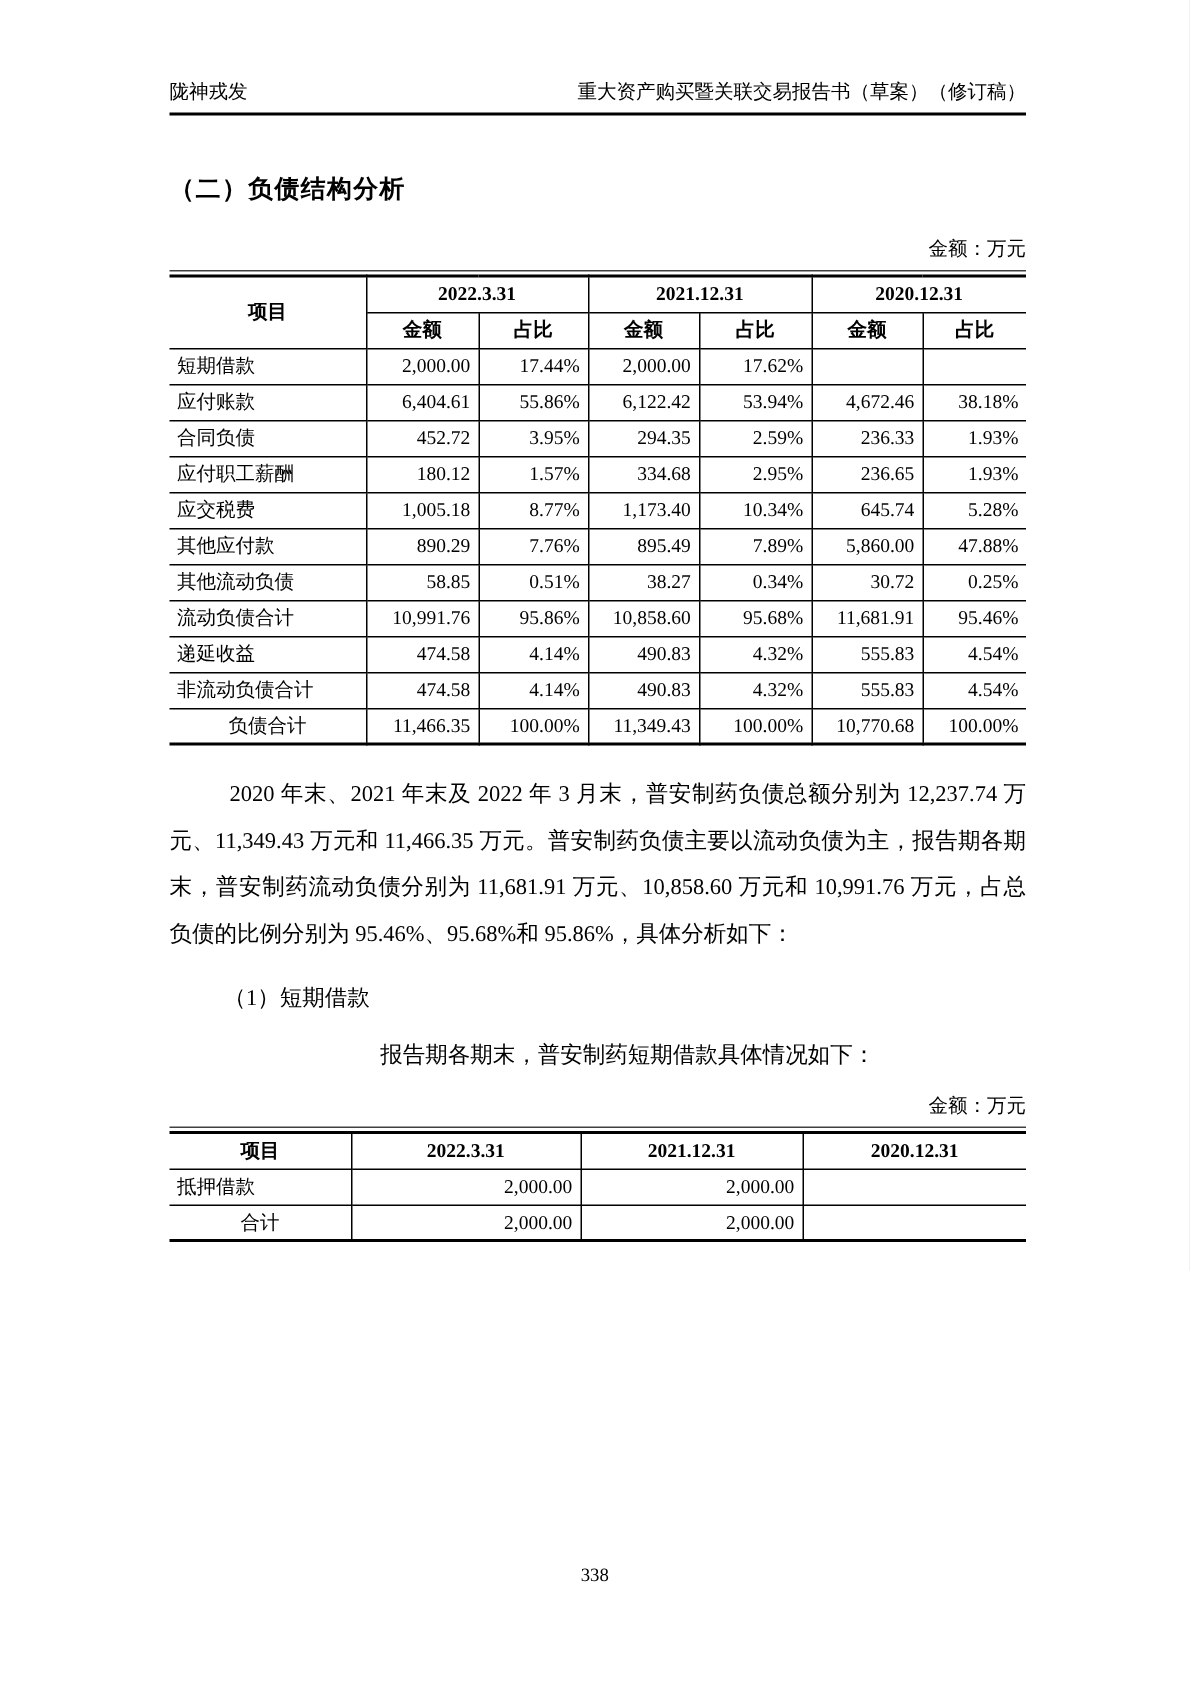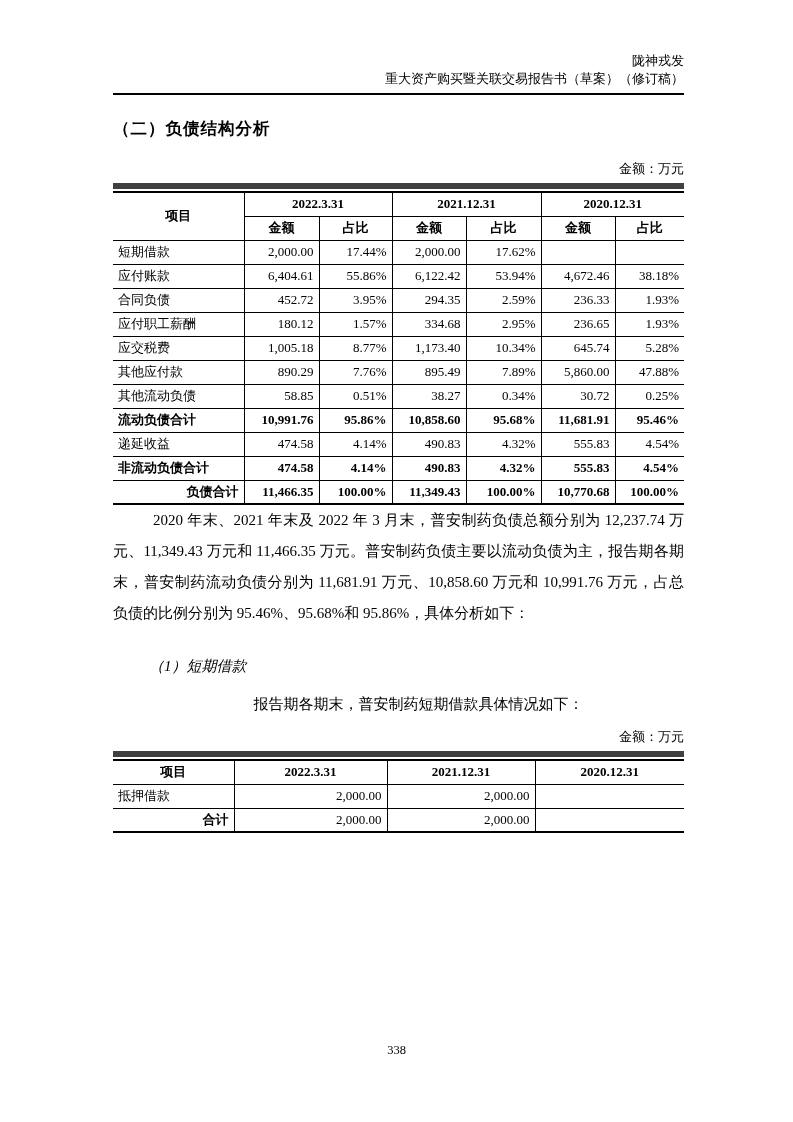--- a/index.html
+++ b/index.html
@@ -7,52 +7,52 @@
   .page {
     width:793px; height:1122px; margin:0 auto; position:relative;
     background:#ffffff; color:#000;
     font-family:"Liberation Serif","DejaVu Serif",serif;
     padding:52px 109px 0 113px;
     overflow:hidden;
   }
   
   .doc-header {
     display:flex; justify-content:space-between; align-items:flex-end;
-    font-size:13px; padding-bottom:5px; border-bottom:2px solid #000;flex-direction:column;
+    font-size:13px; padding-bottom:5px; border-bottom:2px solid #000;
   }
   
   .section-title {
-    margin-top:23px; font-size:16.5px; font-weight:bold;
+    margin-top:38px; font-size:16.5px; font-weight:bold;
     font-family:"Liberation Sans","DejaVu Sans",sans-serif;
     letter-spacing:1px;
   }
   .intro { margin-top:24px; font-size:15px; line-height:21px; text-indent:40px; }
   .unit-label { margin-top:20px; font-size:13px; text-align:right; line-height:18px; }
   
-  .tbl-wrap { margin-top:5px; border-top:6px solid #404040; padding-top:2px; }
+  .tbl-wrap { margin-top:5px; border-top:1px solid #404040; padding-top:2px; }
   table {
     width:100%; border-collapse:collapse; table-layout:fixed;
     border-top:2px solid #000; border-bottom:2.5px solid #000;
     font-size:13px;
   }
   th, td { border:1px solid #000; height:24px; padding:1px 5px; overflow:hidden; white-space:nowrap; }
   th:first-child, td:first-child { border-left:none; }
   th:last-child,  td:last-child  { border-right:none;text-align:center; }
   thead th { font-weight:bold; text-align:center; }
   td.label { text-align:left; }
   td.num   { text-align:right; }
-  td.center{ text-align:right; }
-  td.bold, .bold-row td { font-weight:bold;margin-top:19px; }
+  td.center{ text-align:center; }
+  td.bold, .bold-row td { font-weight:normal;margin-top:19px; }
   
   .body-para {
-    margin-top:0; font-size:15px; line-height:31px;
+    margin-top:18px; font-size:15px; line-height:31px;
     text-align:justify; text-indent:40px;
   }
   .sub-heading  { margin-top:31px; font-size:15px; line-height:21px; text-indent:40px; }
-  .sub-heading2 { margin-top:27px; font-size:15px; line-height:21px; text-indent:36px;font-style:italic; }
+  .sub-heading2 { margin-top:17px; font-size:15px; line-height:21px; text-indent:36px; }
   .para2        { margin-top:17px; font-size:15px; line-height:21px; text-indent:40px;text-align:center; }
   .unit-label2  { margin-top:13px; }
   .page-footer {
     position:absolute; left:0; right:0; bottom:64px;
     text-align:center; font-size:12.5px;
   }
 </style>
 </head>
 <body>
 

